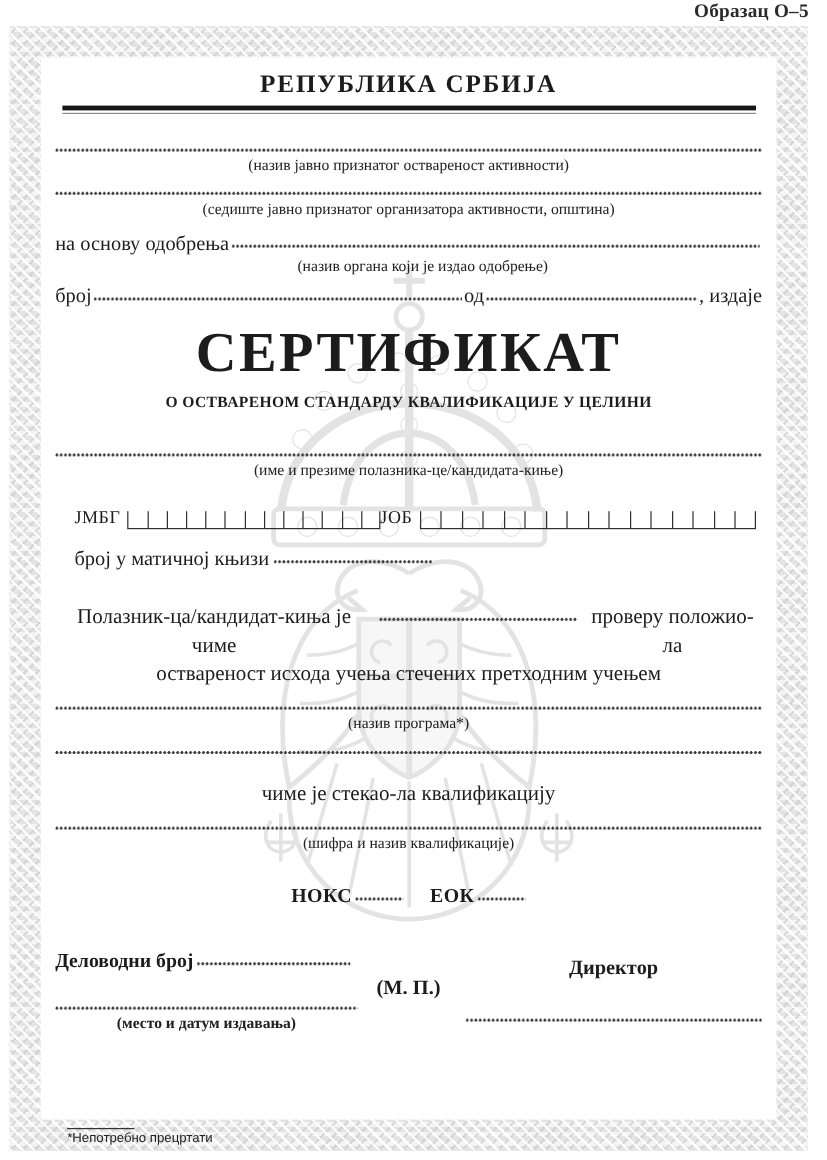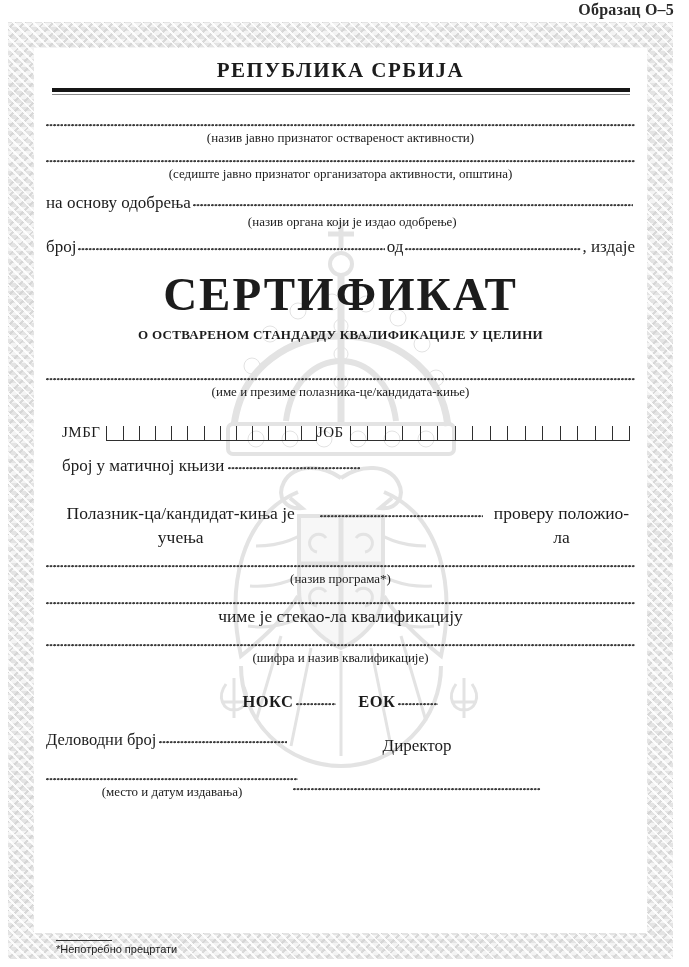--- a/index.html
+++ b/index.html
@@ -55,21 +55,21 @@
   .registry { font-size:17px; margin-top:15px; padding:0 16px; }
 
   .statement { margin-top:25px; font-size:17.5px; line-height:1.38; text-align:center; }
   .statement .l1 { display:flex; justify-content:center; align-items:baseline; }
 
   .centerline { text-align:center; font-size:17.5px; }
 
   .noks-row { display:flex; justify-content:center; align-items:baseline; margin-top:26px;
     font-size:16.5px; font-weight:600; letter-spacing:.4px; }
 
-  .footer { display:flex; margin-top:18px; font-size:16.5px; }
+  .footer { display:flex; margin-top:34px; font-size:16.5px;font-weight:bold; }
   .f-left { width:42%; }
   .f-mid { width:16%; text-align:center; }
   .f-right { width:42%; }
   .f-left .row { display:flex; align-items:baseline; }
   .seal { margin-top:22px; font-size:17px; }
   .director { text-align:center; font-size:17px; margin-top:6px; }
 
   .footnote { position:absolute; left:48px; bottom:4px; z-index:2;
     font-family:"Liberation Sans", sans-serif; font-size:11px; color:#222; }
   .footnote .mark-rule { width:56px; border-top:1px solid #333; margin-bottom:2px; }
@@ -203,32 +203,33 @@
             </span>
         </div>
 
         <div class="registry">
           <span>број у матичној књизи</span>
           <span class="dots" style="width:132px"></span>
         </div>
 
         <div class="statement">
           <div class="l1">
-            <span>Полазник-ца/кандидат-киња је учења</span>
+            <span>Полазник-ца/кандидат-киња је чиме</span>
             <span class="dots" style="width:168px; margin:0 5px"></span>
             <span>проверу положио-ла</span>
           </div>
+          <div>оствареност исхода учења стечених претходним учењем</div>
         </div>
 
         <div class="dotline" style="margin-top:15px"></div>
         <div class="caption">(назив програма*)</div>
 
         <div class="dotline" style="margin-top:14px"></div>
 
-        <div class="centerline" style="">чиме је стекао-ла квалификацију</div>
+        <div class="centerline" style="margin-top:21px">чиме је стекао-ла квалификацију</div>
 
         <div class="dotline" style="margin-top:16px"></div>
         <div class="caption">(шифра и назив квалификације)</div>
 
         <div class="noks-row">
           <span>НОКС</span>
           <span class="dots" style="width:40px; margin-left:3px"></span>
           <span style="width:22px"></span>
           <span>ЕОК</span>
           <span class="dots" style="width:40px; margin-left:3px"></span>
@@ -236,20 +237,23 @@
 
         <div class="footer">
           <div class="f-left">
             <div class="row">
               <span>Деловодни број</span>
               <span class="dots" style="width:128px; margin-left:3px"></span>
             </div>
             <div class="dotline" style="margin-top:27px; width:252px"></div>
             <div class="caption" style="width:252px">(место и датум издавања)</div>
           </div>
+          <div class="f-mid">
+            <div class="seal">(М. П.)</div>
+          </div>
           <div class="f-right">
             <div class="director">Директор</div>
             <div class="dotline" style="margin-top:31px"></div>
           </div>
         </div>
 
       </div>
     </div>
 
     <div class="footnote">

